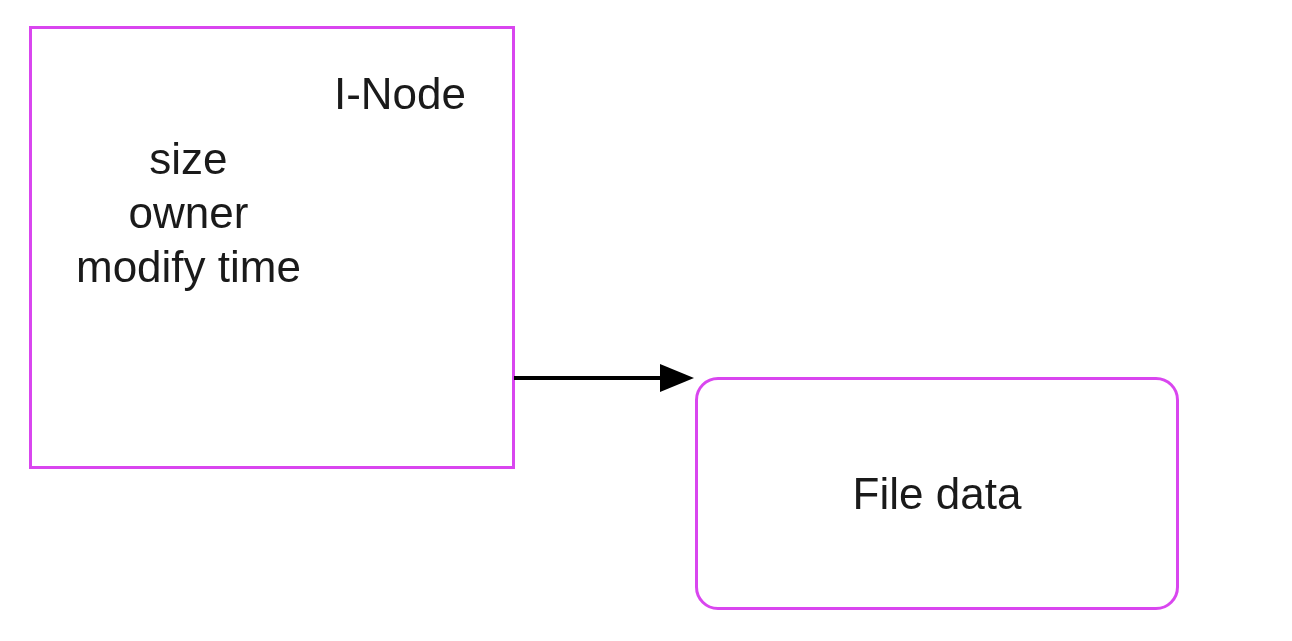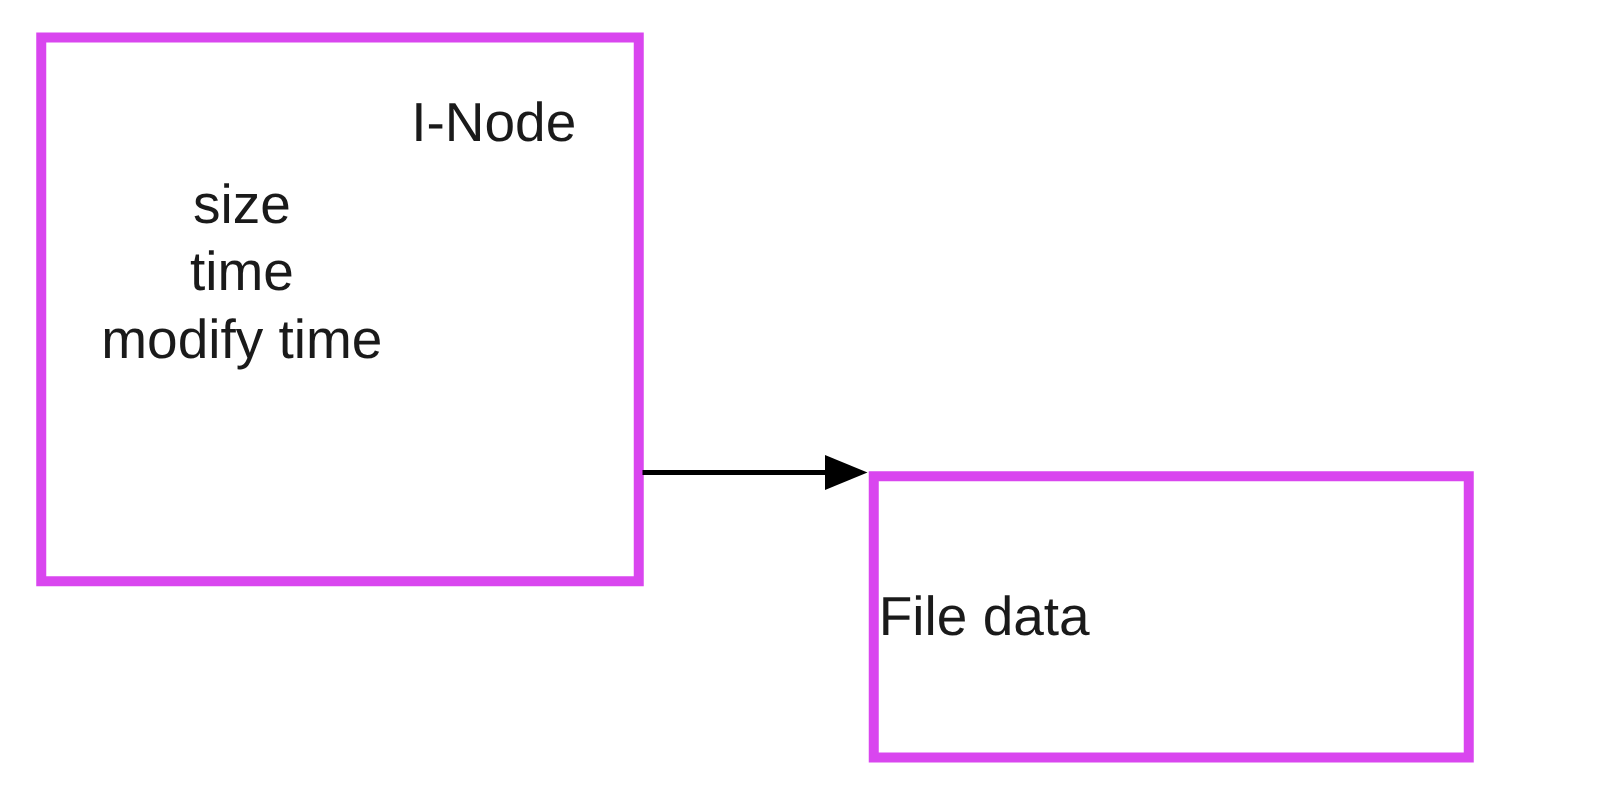--- a/index.html
+++ b/index.html
@@ -12,21 +12,21 @@
     width: 1292px;
     height: 641px;
     background: #ffffff;
     font-family: "Liberation Sans", sans-serif;
     color: #1a1a1a;
     overflow: hidden;
   }
   .node-box {
     position: absolute;
     box-sizing: border-box;
-    border: 8px solid #d946ef;
+    border: 3px solid #d946ef;
     background: #ffffff;
   }
   .inode-box {
     left: 29px;
     top: 26px;
     width: 486px;
     height: 443px;
   }
   .inode-title {
     position: absolute;
@@ -47,21 +47,22 @@
     white-space: nowrap;
     text-align: center;
   }
   .file-box {
     left: 695px;
     top: 377px;
     width: 484px;
     height: 233px;
     display: flex;
     align-items: center;
-    justify-content: flex-start;
+    justify-content: center;
+    border-radius: 23px;
   }
   .file-label {
     font-size: 44px;
     white-space: nowrap;
   }
   .connector-svg {
     position: absolute;
     left: 0;
     top: 0;
     width: 1292px;
@@ -71,21 +72,21 @@
 </style>
 </head>
 <body>
 
 <div class="canvas">
 
   <div class="node-box inode-box">
     <div class="inode-title">I-Node</div>
     <div class="inode-fields">
       <div class="inode-field">size</div>
-      <div class="inode-field">time</div>
+      <div class="inode-field">owner</div>
       <div class="inode-field">modify time</div>
     </div>
   </div>
 
   <svg class="connector-svg" viewBox="0 0 1292 641" xmlns="http://www.w3.org/2000/svg">
     <line x1="514" y1="378" x2="662" y2="378" stroke="#000000" stroke-width="4"></line>
     <polygon points="660,364 660,392 694,378" fill="#000000"></polygon>
   </svg>
 
   <div class="node-box file-box">

